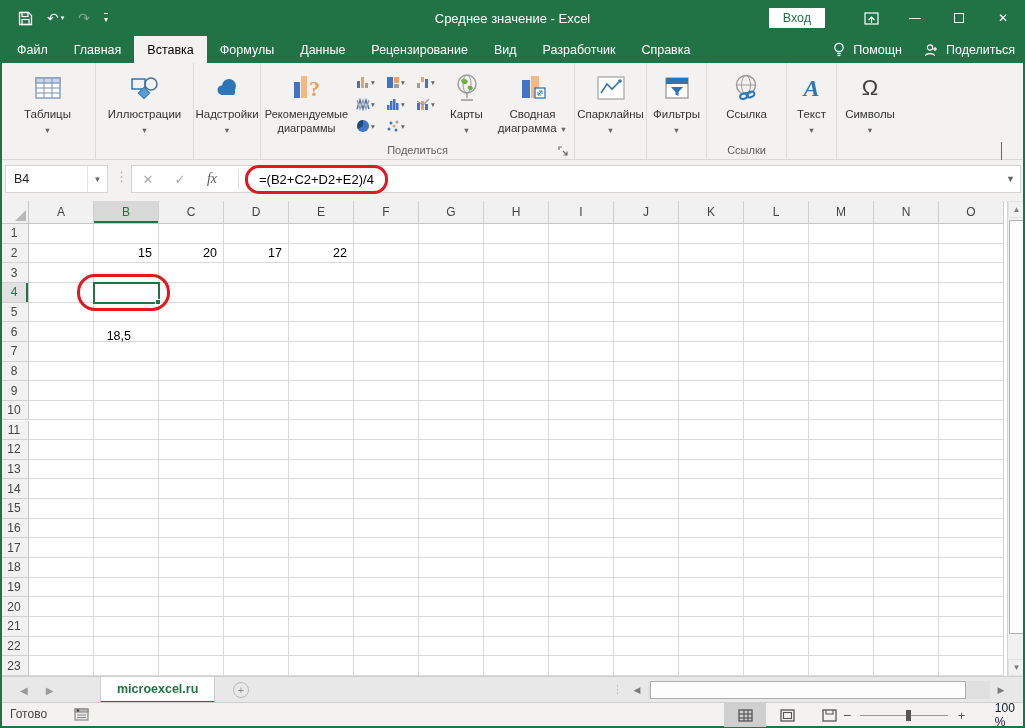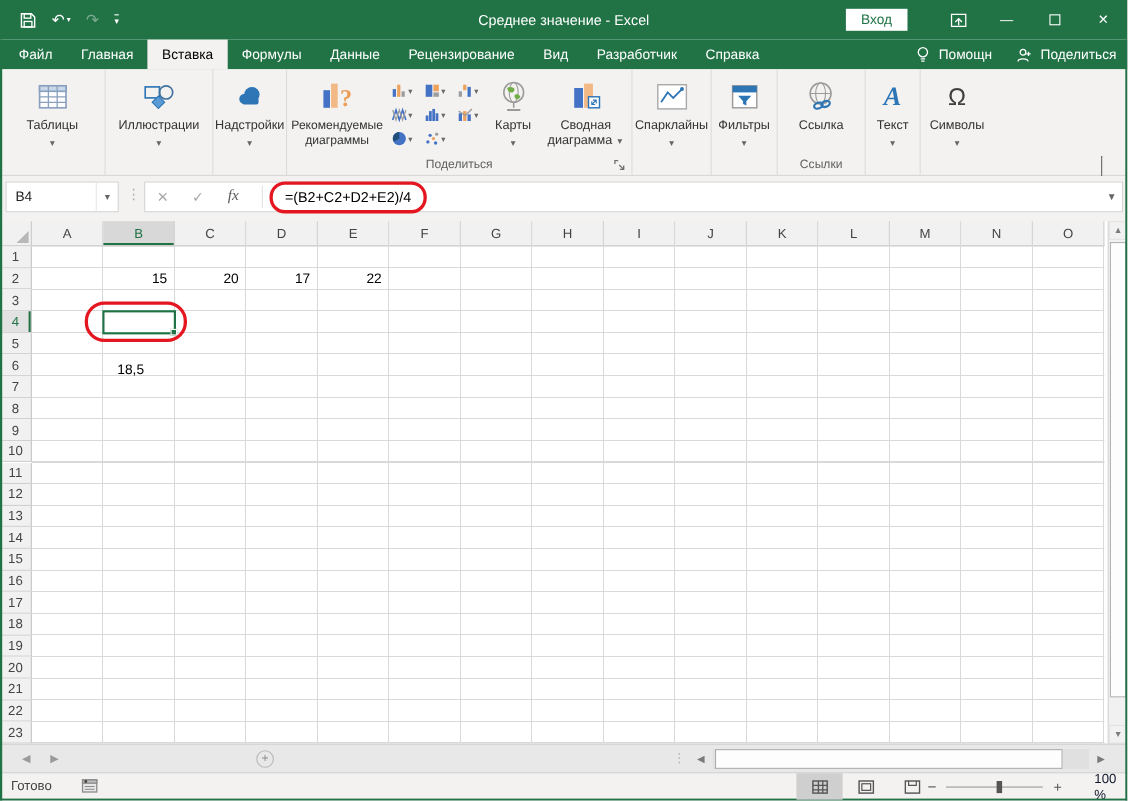--- a/index.html
+++ b/index.html
@@ -518,20 +518,21 @@
     <span class="vs-btn" style="top:0;">▲</span>
     <span class="vs-thumb"></span>
     <span class="vs-btn" style="bottom:0;">▼</span>
   </div>
 
   <div class="sheetbar">
     <div class="navarrows">
       <span>◀</span>
       <span>▶</span>
     </div>
+    <div class="sheettab">microexcel.ru</div>
     <span class="addsheet">+</span>
     <span class="hs-dots">⋮</span>
     <span class="hscroll-left">◀</span>
     <div class="hs-track">
         <span class="hs-thumb"></span>
       </div>
     <span class="hscroll-right">▶</span>
   </div>
 
   <div class="statusbar">

